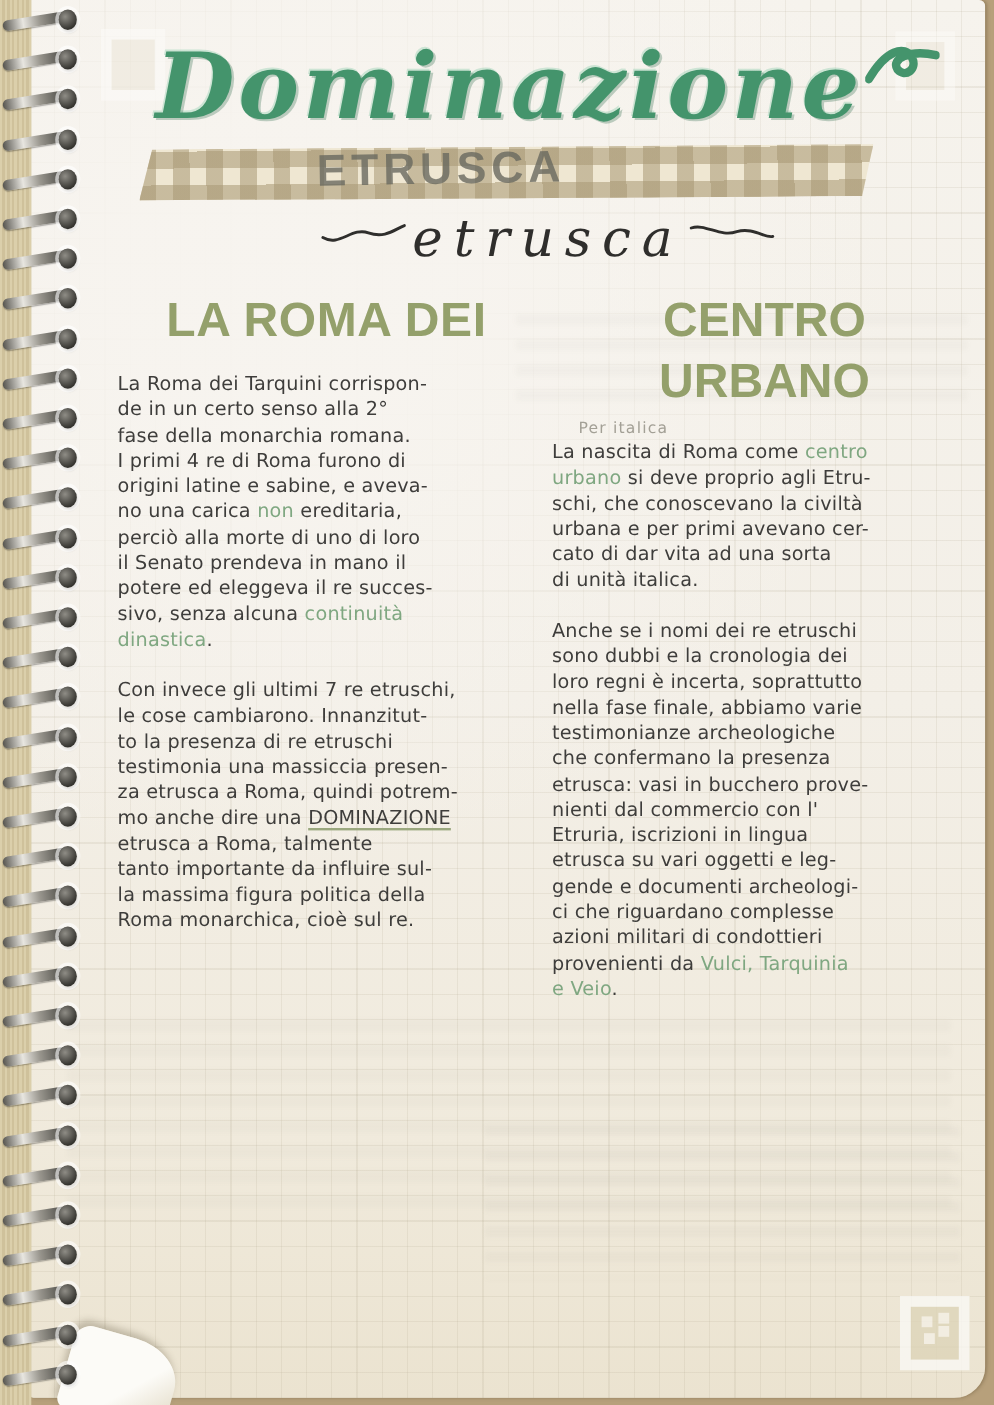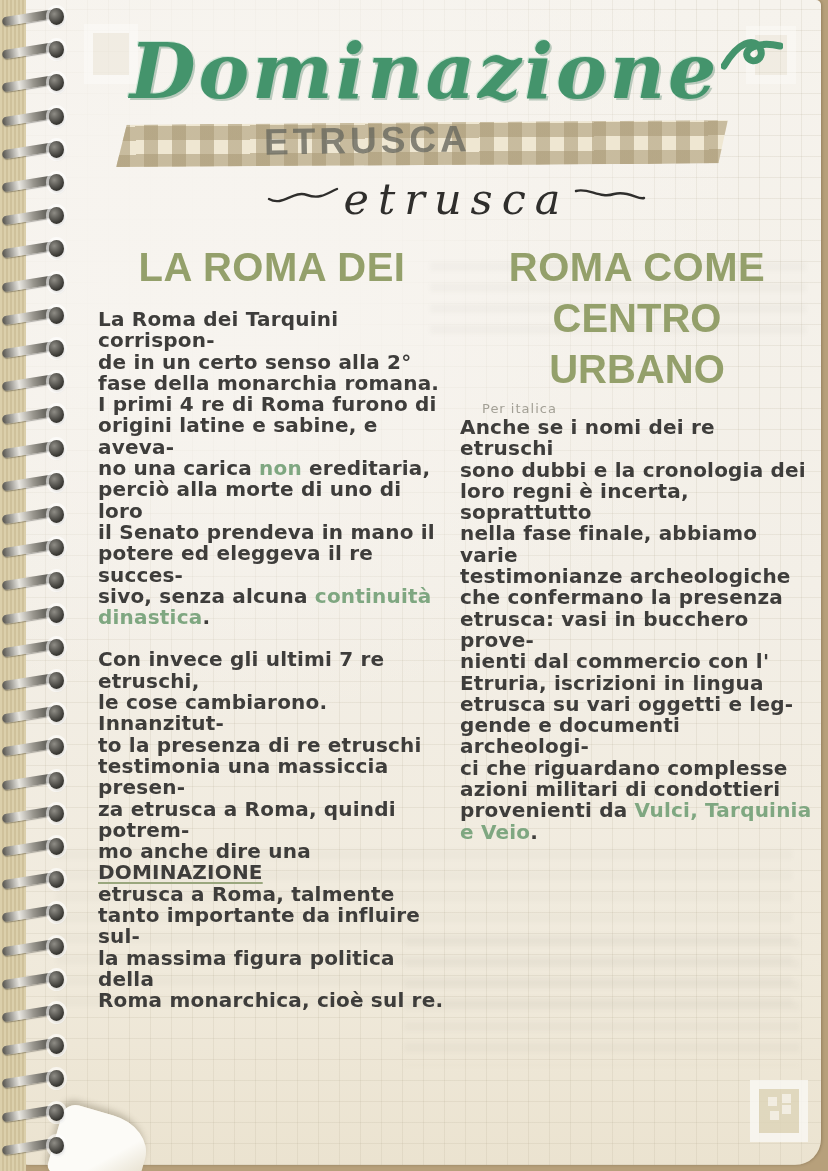--- a/index.html
+++ b/index.html
@@ -93,22 +93,22 @@
   .cols{ display:flex; gap:14px; margin-top:18px; }
   .col{ width:348px; }
   .col.right{ width:354px; }
   h2{ font-family:"Liberation Sans", sans-serif; font-weight:bold; text-align:center;
       font-size:40px; line-height:51px; color:#94a06b; letter-spacing:.5px; }
   .col.right h2 .h-line2{ letter-spacing:0; }
 
   .pencil-note{ margin:6px 0 0 22px; font-size:13px; color:#a3a096; letter-spacing:1px; }
   .paras{ margin-top:16px; }
   .col.right .paras{ margin-top:1px; }
-  .para{ white-space:pre-line; font-size:20px; line-height:21.3px;
-    color:#3e3d3b; letter-spacing:.2px; margin-bottom:21px;font-weight:bold; }
+  .para{ white-space:pre-line; font-size:16px; line-height:21.3px;
+    color:#3e3d3b; letter-spacing:.2px; margin-bottom:21px; }
   .seg-green{ color:#7fa781; }
   .seg-underline{ text-decoration:underline; text-decoration-color:#9aa77e;
     text-decoration-thickness:2px; text-underline-offset:3px; }
 </style>
 </head>
 <body>
 
 <div class="paper">
   <div class="grid-fade"></div>
 
@@ -168,25 +168,30 @@
 mo anche dire una </span><span class="seg-underline">DOMINAZIONE</span><span class="seg-normal">
 etrusca a Roma, talmente
 tanto importante da influire sul-
 la massima figura politica della
 Roma monarchica, cioè sul re.</span></div>
           </div>
       </section>
 
       <section class="col right">
         <h2>
-          <div class="h-line1">ROMA COME</div>
           <div class="h-line2">CENTRO URBANO</div>
         </h2>
         <div class="pencil-note">Per italica</div>
         <div class="paras">
+            <div class="para"><span class="seg-normal">La nascita di Roma come </span><span class="seg-green">centro
+urbano</span><span class="seg-normal"> si deve proprio agli Etru-
+schi, che conoscevano la civiltà
+urbana e per primi avevano cer-
+cato di dar vita ad una sorta
+di unità italica.</span></div>
             <div class="para"><span class="seg-normal">Anche se i nomi dei re etruschi
 sono dubbi e la cronologia dei
 loro regni è incerta, soprattutto
 nella fase finale, abbiamo varie
 testimonianze archeologiche
 che confermano la presenza
 etrusca: vasi in bucchero prove-
 nienti dal commercio con l'
 Etruria, iscrizioni in lingua
 etrusca su vari oggetti e leg-

